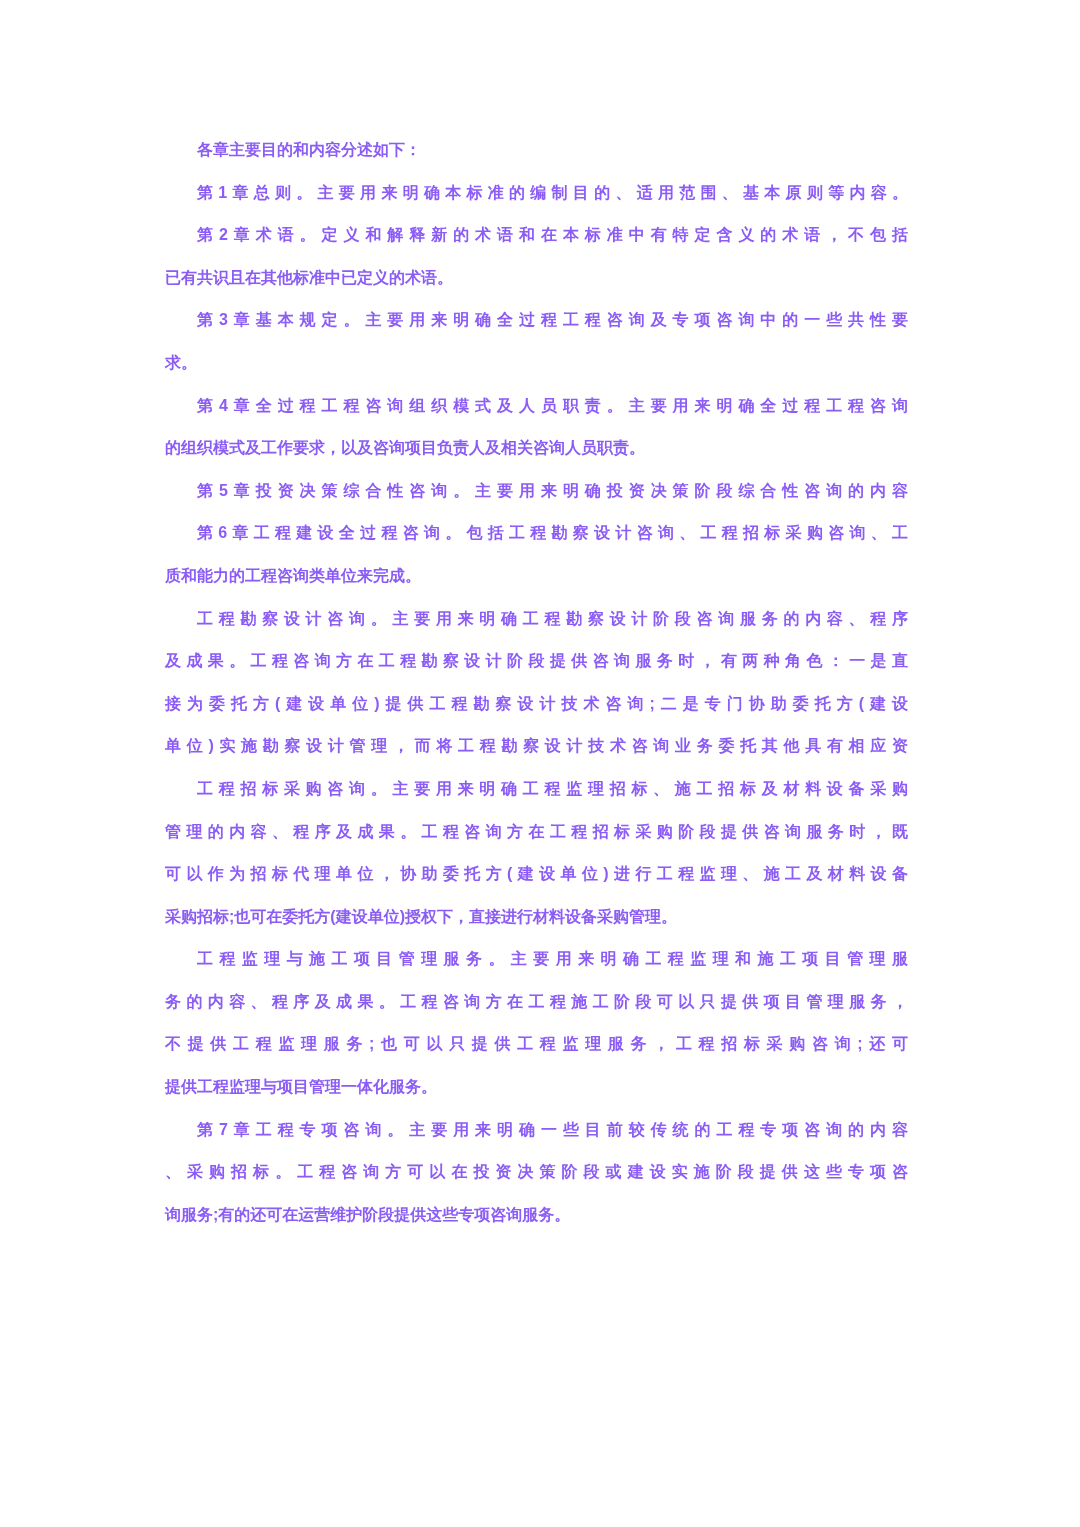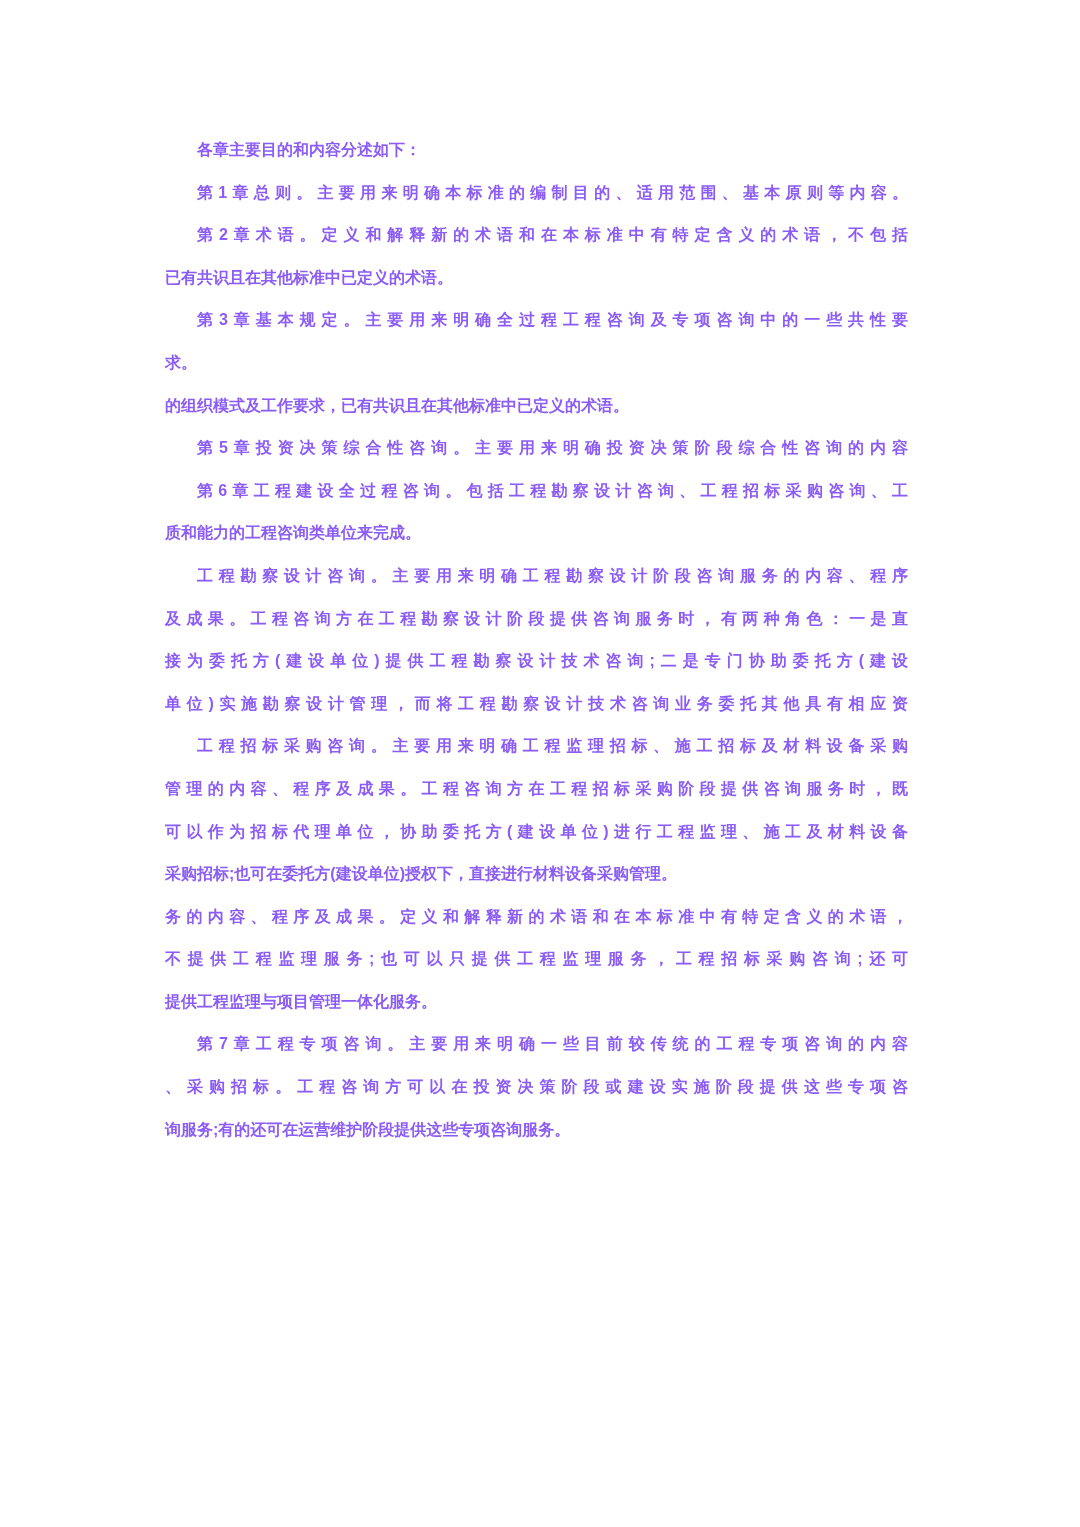--- a/index.html
+++ b/index.html
@@ -65,21 +65,22 @@
       <span class="line first fill">第2章术语。定义和解释新的术语和在本标准中有特定含义的术语，不包括</span>
       <span class="line">已有共识且在其他标准中已定义的术语。</span>
     </p>
 
     <p>
       <span class="line first fill">第3章基本规定。主要用来明确全过程工程咨询及专项咨询中的一些共性要</span>
       <span class="line">求。</span>
     </p>
 
     <p>
-      <span class="line">的组织模式及工作要求，已有共识且在其他标准中已定义的术语。</span>
+      <span class="line first fill">第4章全过程工程咨询组织模式及人员职责。主要用来明确全过程工程咨询</span>
+      <span class="line">的组织模式及工作要求，以及咨询项目负责人及相关咨询人员职责。</span>
     </p>
 
     <p>
       <span class="line first fill">第5章投资决策综合性咨询。主要用来明确投资决策阶段综合性咨询的内容</span>
     </p>
 
     <p>
       <span class="line first fill">第6章工程建设全过程咨询。包括工程勘察设计咨询、工程招标采购咨询、工</span>
       <span class="line">质和能力的工程咨询类单位来完成。</span>
     </p>
@@ -92,21 +93,22 @@
     </p>
 
     <p>
       <span class="line first fill">工程招标采购咨询。主要用来明确工程监理招标、施工招标及材料设备采购</span>
       <span class="line fill">管理的内容、程序及成果。工程咨询方在工程招标采购阶段提供咨询服务时，既</span>
       <span class="line fill">可以作为招标代理单位，协助委托方(建设单位)进行工程监理、施工及材料设备</span>
       <span class="line">采购招标;也可在委托方(建设单位)授权下，直接进行材料设备采购管理。</span>
     </p>
 
     <p>
-      <span class="line fill">务的内容、程序及成果。定义和解释新的术语和在本标准中有特定含义的术语，</span>
+      <span class="line first fill">工程监理与施工项目管理服务。主要用来明确工程监理和施工项目管理服</span>
+      <span class="line fill">务的内容、程序及成果。工程咨询方在工程施工阶段可以只提供项目管理服务，</span>
       <span class="line fill">不提供工程监理服务;也可以只提供工程监理服务，工程招标采购咨询;还可</span>
       <span class="line">提供工程监理与项目管理一体化服务。</span>
     </p>
 
     <p>
       <span class="line first fill">第7章工程专项咨询。主要用来明确一些目前较传统的工程专项咨询的内容</span>
       <span class="line fill">、采购招标。工程咨询方可以在投资决策阶段或建设实施阶段提供这些专项咨</span>
       <span class="line">询服务;有的还可在运营维护阶段提供这些专项咨询服务。</span>
     </p>
 

